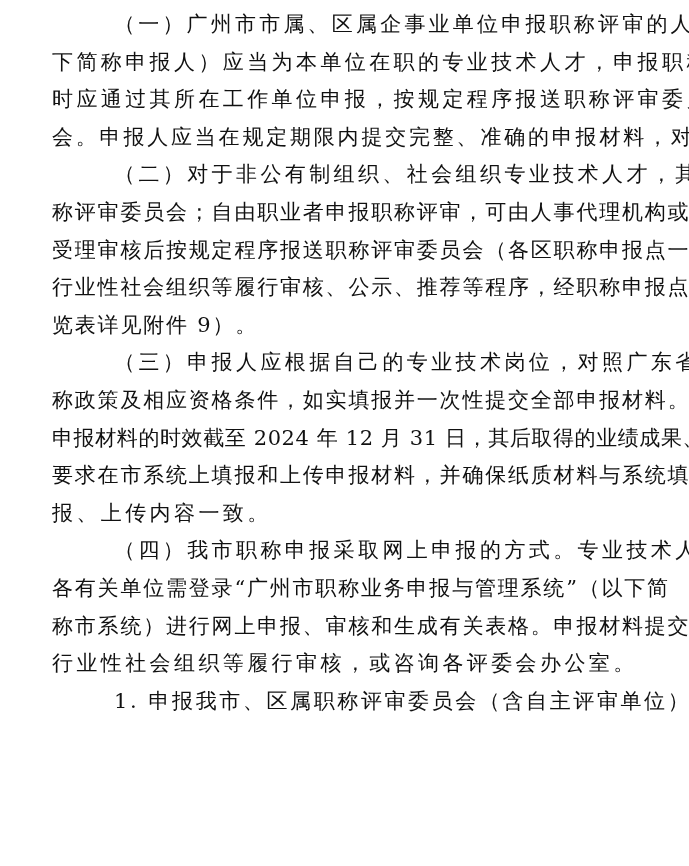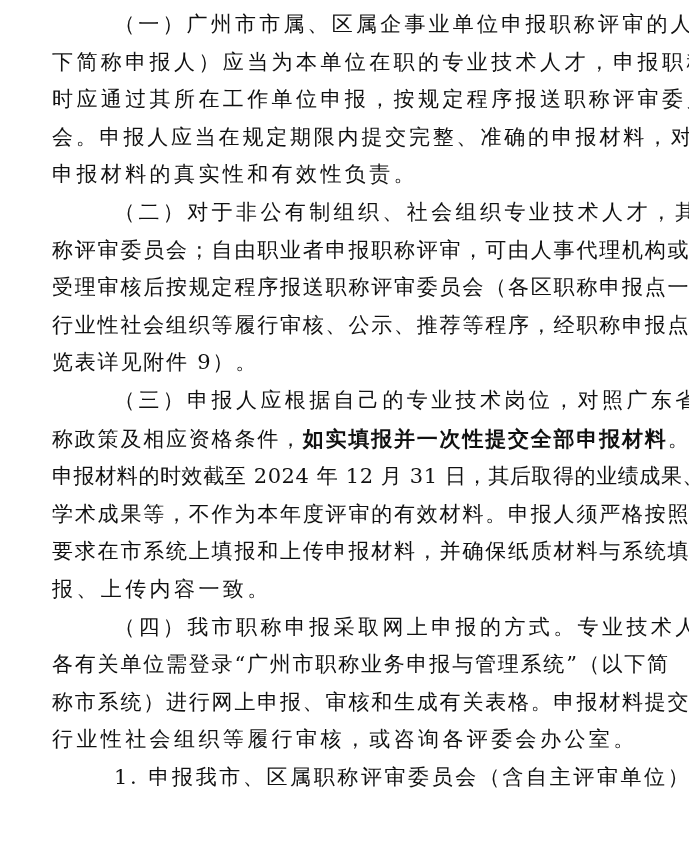--- a/index.html
+++ b/index.html
@@ -16,36 +16,34 @@
 </head>
 <body>
 
 <div class="doc">
 
   <div>
     <span class="line indent" style="letter-spacing:3.2px">（一）广州市市属、区属企事业单位申报职称评审的人员（以</span>
     <span class="line" style="letter-spacing:3.4px">下简称申报人）应当为本单位在职的专业技术人才，申报职称</span>
     <span class="line" style="letter-spacing:3.4px">时应通过其所在工作单位申报，按规定程序报送职称评审委员</span>
     <span class="line" style="letter-spacing:2.8px">会。申报人应当在规定期限内提交完整、准确的申报材料，对其</span>
-    <span class="line" style="letter-spacing:3.4px">申报材料的真实性和有效性负责。</span>
   </div>
 
   <div>
     <span class="line indent" style="letter-spacing:3.4px">（二）对于非公有制组织、社会组织专业技术人才，其申报</span>
     <span class="line" style="letter-spacing:1.8px">称评审委员会；自由职业者申报职称评审，可由人事代理机构或</span>
     <span class="line" style="letter-spacing:1.8px">受理审核后按规定程序报送职称评审委员会（各区职称申报点一</span>
     <span class="line" style="letter-spacing:1.8px">行业性社会组织等履行审核、公示、推荐等程序，经职称申报点</span>
     <span class="line" style="letter-spacing:1.8px">览表详见附件 9）。</span>
   </div>
 
   <div>
     <span class="line indent" style="letter-spacing:3.4px">（三）申报人应根据自己的专业技术岗位，对照广东省的职</span>
-    <span class="line" style="letter-spacing:1.8px"><span>称政策及相应资格条件，</span><span style="font-weight:bold">如实填报并一次性提交全部申报材料</span><span>。</span></span>
+    <span class="line" style="letter-spacing:1.8px"><span>称政策及相应资格条件，</span><span style="font-weight:normal">如实填报并一次性提交全部申报材料</span><span>。</span></span>
     <span class="line" style="letter-spacing:0.6px">申报材料的时效截至 2024 年 12 月 31 日，其后取得的业绩成果、</span>
-    <span class="line" style="letter-spacing:1.8px">学术成果等，不作为本年度评审的有效材料。申报人须严格按照</span>
     <span class="line" style="letter-spacing:1.8px">要求在市系统上填报和上传申报材料，并确保纸质材料与系统填</span>
     <span class="line" style="letter-spacing:3.4px">报、上传内容一致。</span>
   </div>
 
   <div>
     <span class="line indent" style="letter-spacing:3.4px">（四）我市职称申报采取网上申报的方式。专业技术人才及</span>
     <span class="line" style="letter-spacing:1.8px">各有关单位需登录“广州市职称业务申报与管理系统”（以下简</span>
     <span class="line" style="letter-spacing:1.8px">称市系统）进行网上申报、审核和生成有关表格。申报材料提交</span>
     <span class="line" style="letter-spacing:3.4px">行业性社会组织等履行审核，或咨询各评委会办公室。</span>
   </div>

